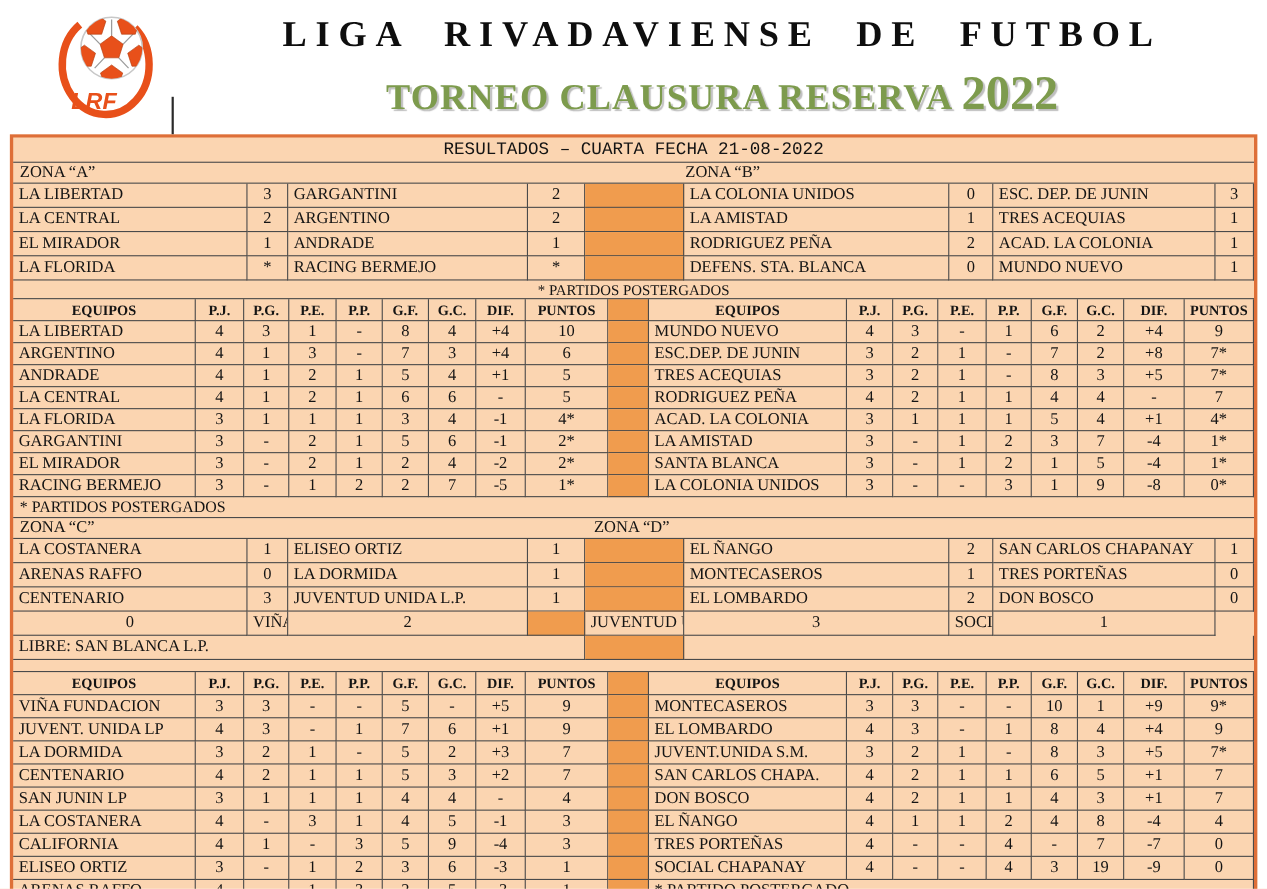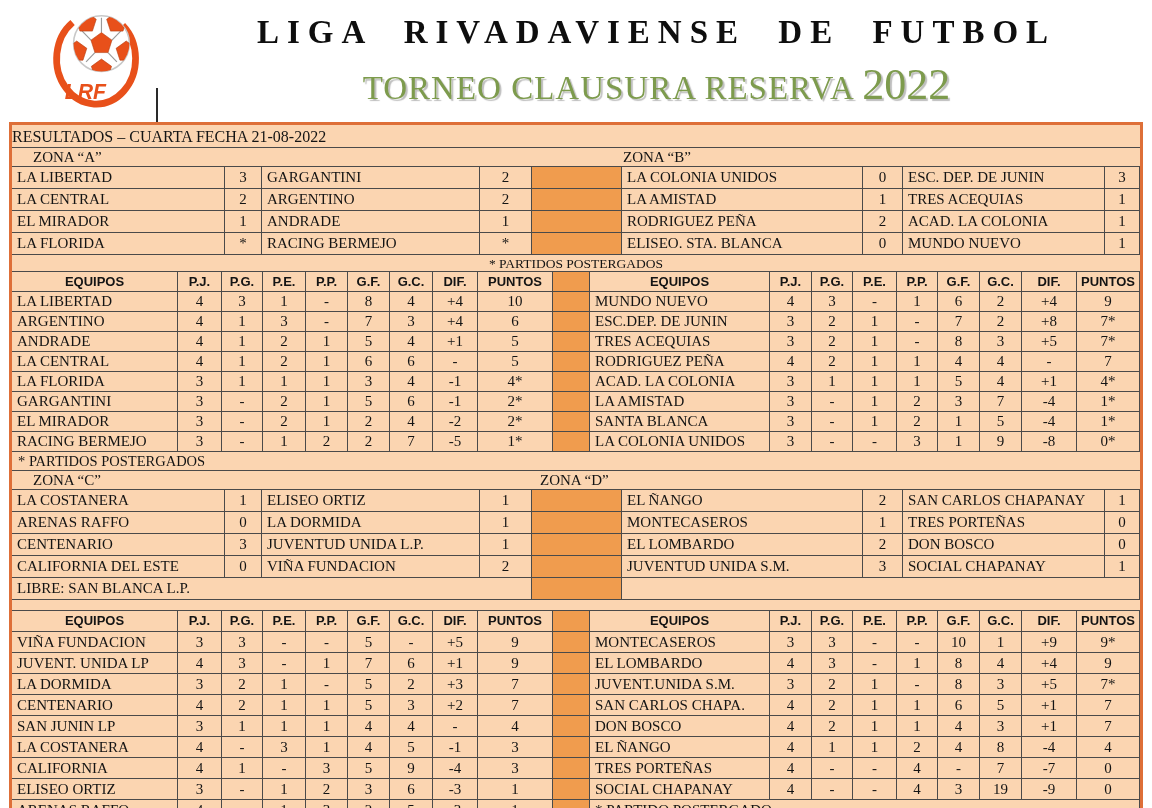--- a/index.html
+++ b/index.html
@@ -14,34 +14,34 @@
   header { position:relative; height:122px; background:#fff; }
   .logo { position:absolute; left:28px; top:8px; width:145px; height:104px;text-align:center; }
   .logo svg { width:100%; height:100%; }
   .logo-divider { position:absolute; left:156px; top:88px; width:2px; height:34px; background:#2a2a2a; }
   .titles { position:absolute; left:165px; right:4px; top:14px; text-align:center; }
   .league-title {
     margin:0; font-size:33px; font-weight:bold; letter-spacing:8px; word-spacing:16px;
     color:#0e0e0e; white-space:nowrap;text-align:center;
   }
   .tourn-title {
-    margin:8px 0 0 0; font-size:33px; font-weight:normal; letter-spacing:1px;
+    margin:8px 0 0 0; font-size:33px; font-weight:bold; letter-spacing:1px;
     color:var(--title_green,#7D9B4D); white-space:nowrap;
     text-shadow:2px 2px 1px rgba(70,70,70,0.35);
   }
   .tourn-title .year { font-size:44px; letter-spacing:0; }
   
   .panel {
     margin-left:9px; width:1134px; border:3px solid var(--border_orange,#DE6F38);
     background:var(--panel_bg,#FBD5B1); font-size:15px; line-height:1;
   }
   .row { position:relative; border-bottom:1px solid var(--grid_line,#4a4a4a); }
-  .title-row { height:23px; line-height:23px; text-align:left; font-size:16px; }
+  .title-row { height:23px; line-height:23px; text-align:center; font-size:16px;font-family:Liberation Mono, monospace; }
   .zones-row { height:19px; line-height:19px; }
-  .zl-left { padding-left:21px; }
+  .zl-left { padding-left:6px; }
   .zl-abs-b { position:absolute; left:611px; top:0; }
   .zl-abs-d { position:absolute; left:528px; top:0; }
   .note-center { height:17px; line-height:17px; text-align:center; font-size:13.5px; }
   .note-left { height:19px; line-height:19px; padding-left:6px; font-size:14.5px; }
   .gap-row { height:11px; }
   .results-grid {
     display:grid;
     grid-template-columns:213px 37px 218px 52px 90px 241px 40px 202px 35px;
     grid-auto-rows:22px;
   }
@@ -54,21 +54,21 @@
   .c {
     border-right:1px solid var(--grid_line,#4a4a4a);
     border-bottom:1px solid var(--grid_line,#4a4a4a);
     overflow:hidden; white-space:nowrap;
   }
   .results-grid .c { line-height:21px; }
   .standings-grid .c { line-height:19px; }
   #standings-cd .c { line-height:20px; }
   .c.team { padding-left:5px; text-align:left; }
   .c.score, .c.num { text-align:center; }
-  .c.h { font-weight:bold; text-align:center; font-size:13px; font-family:Liberation Sans, sans-serif; }
+  .c.h { font-weight:bold; text-align:center; font-size:13px; font-family:Liberation Serif, serif; }
   .c.divider { background:var(--divider,#F09C4E); }
   .span4 { grid-column:span 4; }
   .span9 { grid-column:span 9; }
 </style>
 </head>
 <body>
 
 <div class="top-line"></div>
 
 <header>
@@ -144,21 +144,21 @@
       <div class="c divider"></div>
       <div class="c team">RODRIGUEZ PEÑA</div>
       <div class="c score">2</div>
       <div class="c team">ACAD. LA COLONIA</div>
       <div class="c score">1</div>
       <div class="c team">LA FLORIDA</div>
       <div class="c score">*</div>
       <div class="c team">RACING BERMEJO</div>
       <div class="c score">*</div>
       <div class="c divider"></div>
-      <div class="c team">ELISEO. STA. BLANCA</div>
+      <div class="c team">DEFENS. STA. BLANCA</div>
       <div class="c score">0</div>
       <div class="c team">MUNDO NUEVO</div>
       <div class="c score">1</div>
     </div>
 
   <div class="row note-center">* PARTIDOS POSTERGADOS</div>
 
   <div class="standings-grid" id="standings-ab">
       <div class="c h">EQUIPOS</div>
       <div class="c h">P.J.</div>
@@ -361,21 +361,20 @@
       <div class="c score">0</div>
       <div class="c team">CENTENARIO</div>
       <div class="c score">3</div>
       <div class="c team">JUVENTUD UNIDA L.P.</div>
       <div class="c score">1</div>
       <div class="c divider"></div>
       <div class="c team">EL LOMBARDO</div>
       <div class="c score">2</div>
       <div class="c team">DON BOSCO</div>
       <div class="c score">0</div>
-      <div class="c team">CALIFORNIA DEL ESTE</div>
       <div class="c score">0</div>
       <div class="c team">VIÑA FUNDACION</div>
       <div class="c score">2</div>
       <div class="c divider"></div>
       <div class="c team">JUVENTUD UNIDA S.M.</div>
       <div class="c score">3</div>
       <div class="c team">SOCIAL CHAPANAY</div>
       <div class="c score">1</div>
       <div class="c team span4">LIBRE: SAN BLANCA L.P.</div>
       <div class="c divider"></div>

